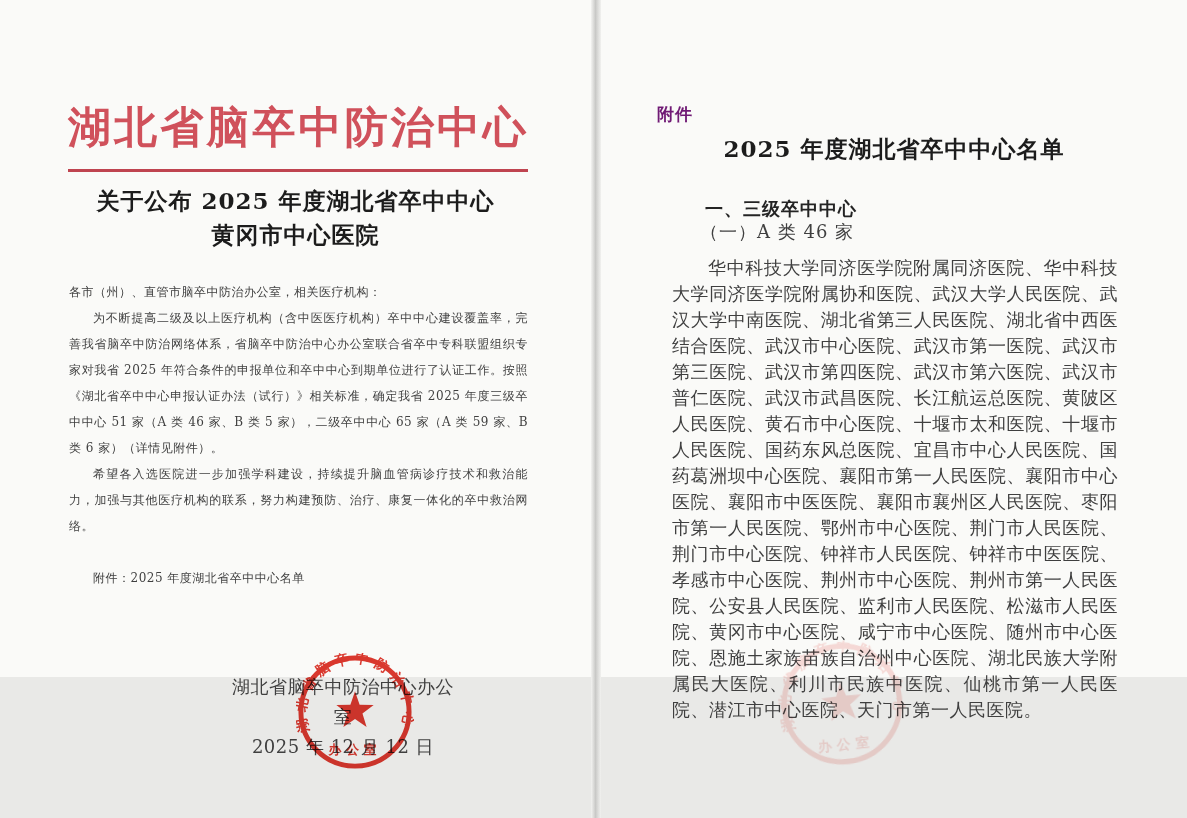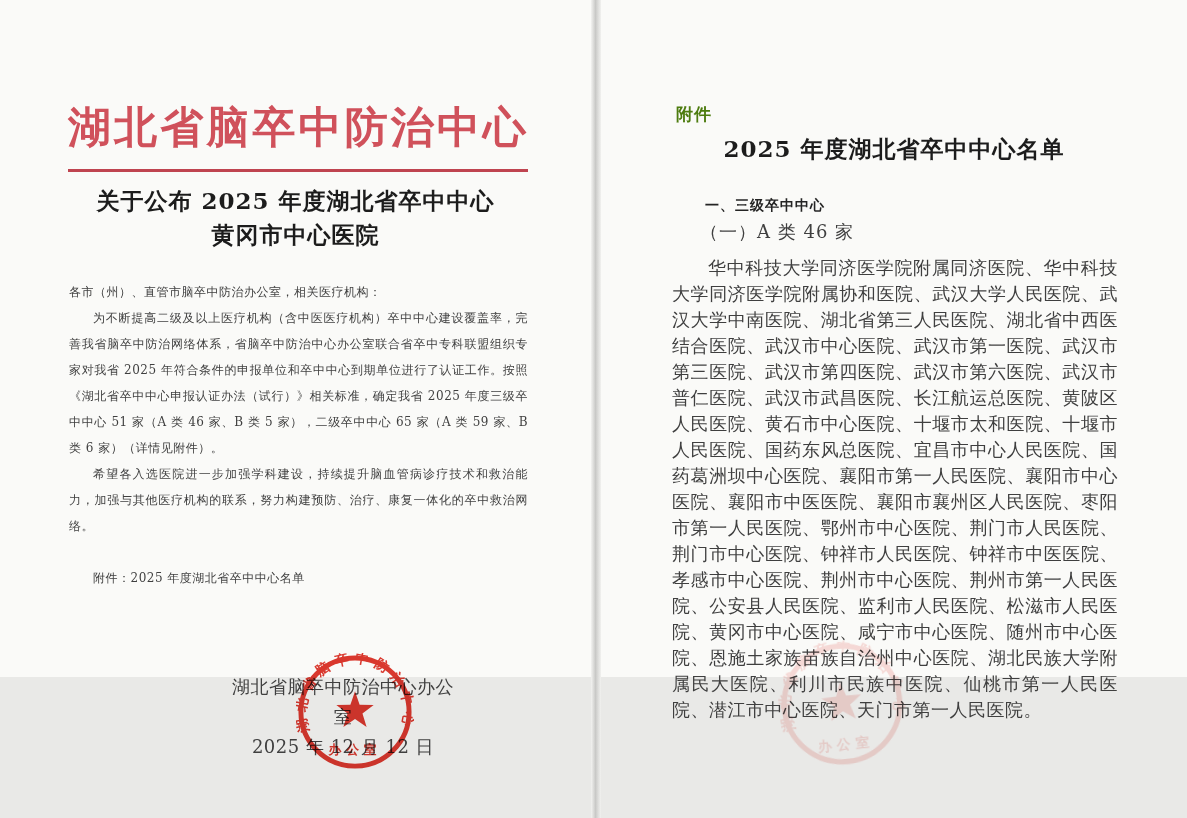--- a/index.html
+++ b/index.html
@@ -54,31 +54,31 @@
     mix-blend-mode:multiply;opacity:0.93;
   }
   .seal-faint{
     position:absolute;left:178px;top:641px;width:126px;height:126px;
     opacity:0.16;filter:blur(0.7px);transform:rotate(-6deg);
     mix-blend-mode:multiply;
   }
 
   
   .att-label{
-    position:absolute;left:75px;top:103px;
-    font-size:17px;font-weight:600;color:#4d7c0f;letter-spacing:1px;
+    position:absolute;left:56px;top:103px;
+    font-size:17px;font-weight:600;color:#701a75;letter-spacing:1px;
     font-family:"DejaVu Sans","Liberation Sans",sans-serif;
   }
   .att-title{
     position:absolute;left:0;top:134px;width:586px;text-align:center;
     font-size:23px;font-weight:700;color:var(--heading);letter-spacing:1px;
   }
   .sec-heading{
     position:absolute;left:104px;top:197px;
-    font-size:14px;font-weight:700;color:#242424;letter-spacing:1px;
+    font-size:18px;font-weight:700;color:#242424;letter-spacing:1px;
     font-family:Liberation Serif, serif;
   }
   .subsec-heading{
     position:absolute;left:99px;top:220px;
     font-size:18px;color:var(--text);letter-spacing:1px;
   }
   .hospital-list{
     position:absolute;left:71px;top:255px;width:446px;
     font-size:18px;line-height:26px;color:var(--text);
     text-align:justify;text-indent:2em;letter-spacing:0.5px;margin:0;

